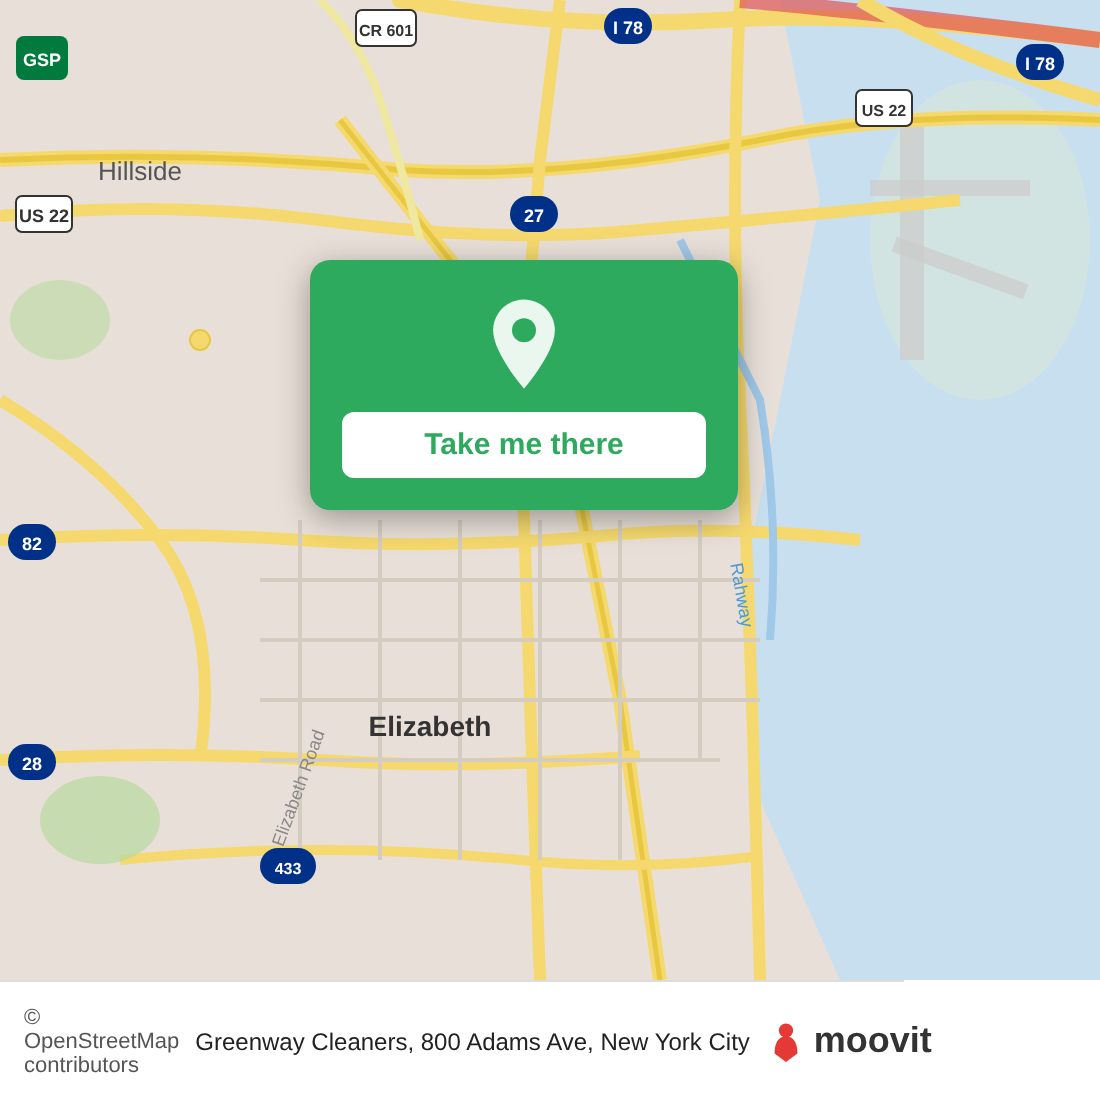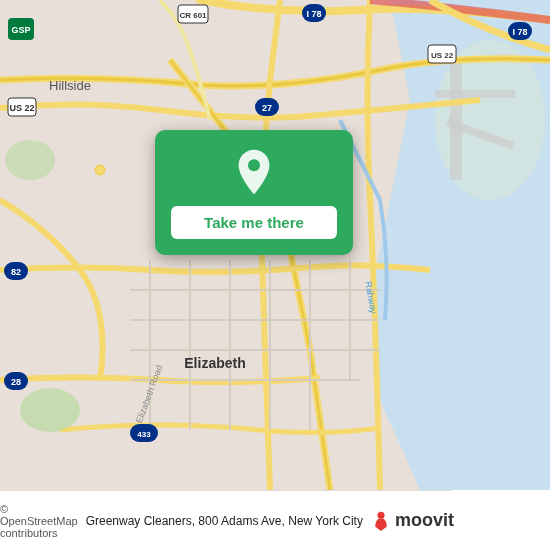--- a/index.html
+++ b/index.html
@@ -26,21 +26,21 @@
       position: absolute;
       top: 0;
       left: 0;
     }
 
     
     #popup-card {
       position: absolute;
       top: 130px;
       left: 155px;
-      width: 198px;
+      width: 214px;
       background-color: #2eaa5e;
       border-radius: 10px;
       padding: 18px 16px 16px 16px;
       display: flex;
       flex-direction: column;
       align-items: center;
       box-shadow: 0 4px 16px rgba(0,0,0,0.35);
       z-index: 10;
     }
 
@@ -63,21 +63,21 @@
       text-align: center;
     }
 
     
     #bottom-bar {
       width: 452px;
       height: 60px;
       background: white;
       display: flex;
       align-items: center;
-      padding: 0 0;
+      padding: 0 12px;
       border-top: 1px solid #ddd;
       gap: 8px;
     }
 
     #copyright-text {
       font-size: 11px;
       color: #555;
       flex: 1;
     }
 

